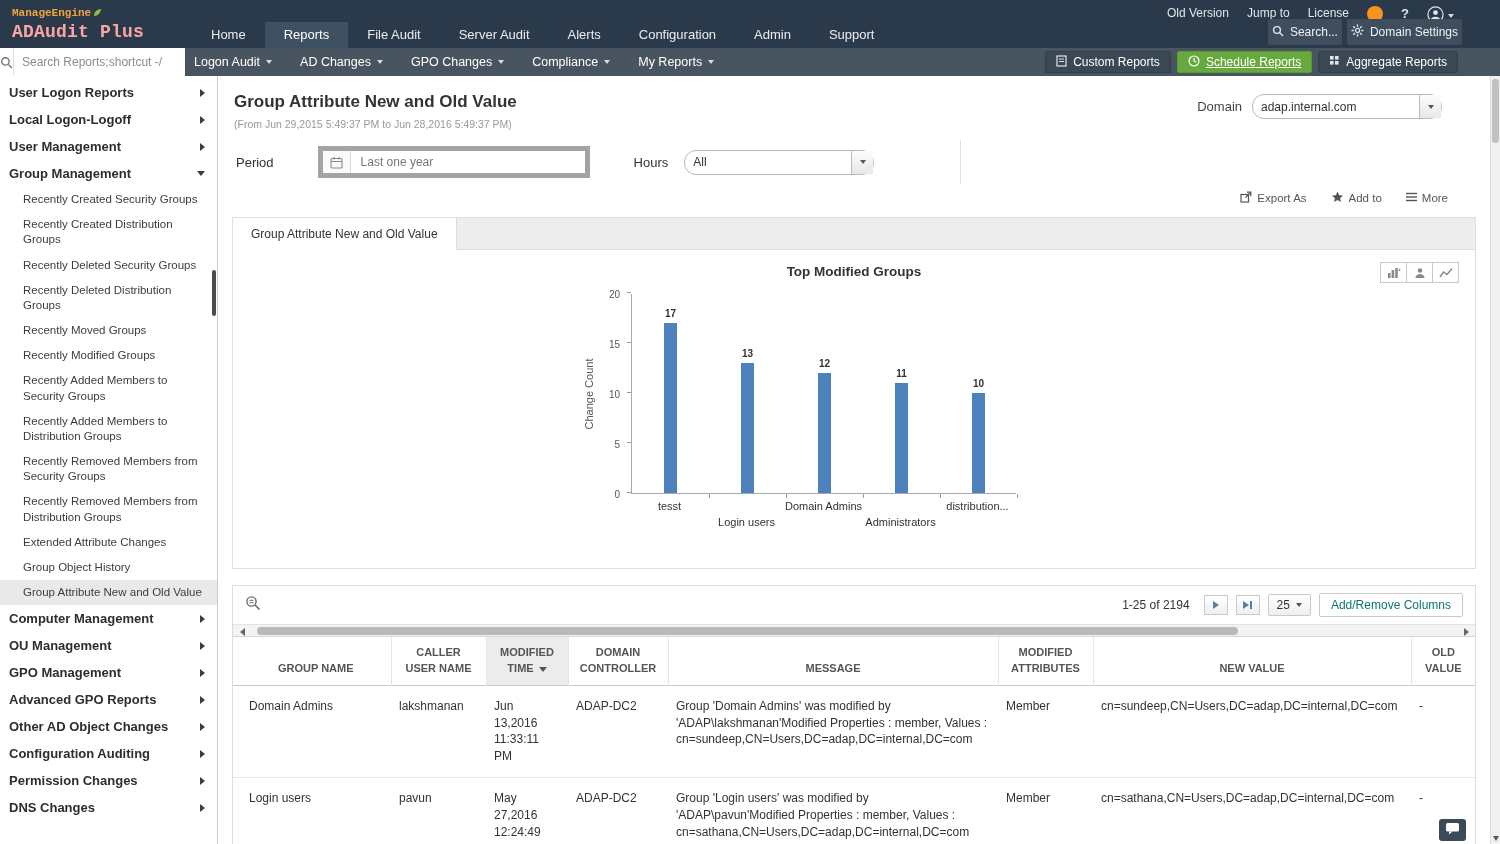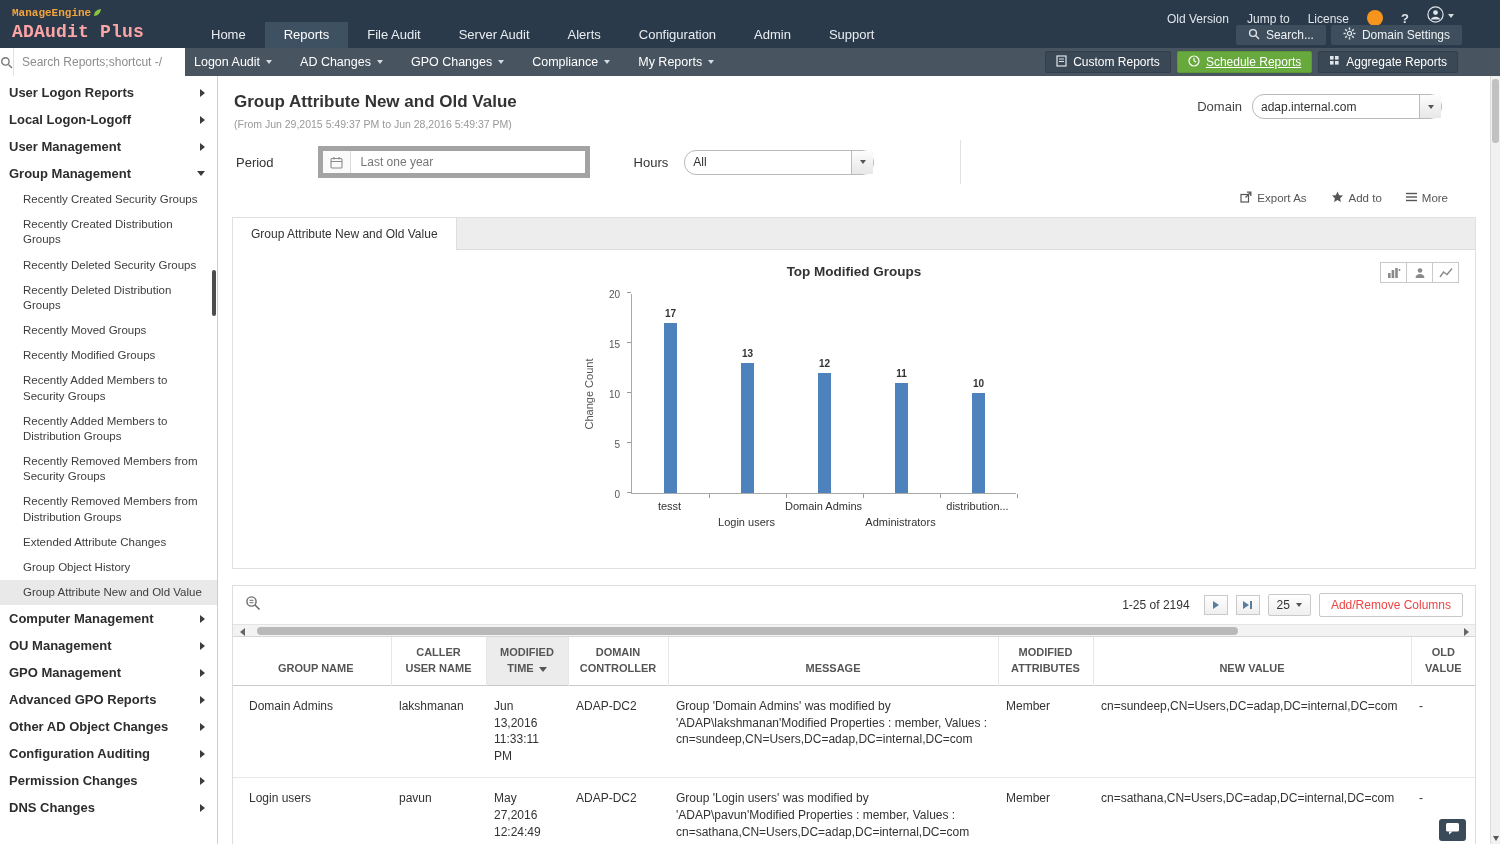--- a/index.html
+++ b/index.html
@@ -6,32 +6,32 @@
   html,body { width:1500px; height:844px; overflow:hidden; background:#fff;
               font-family:"Liberation Sans", sans-serif; }
   .app { position:relative; width:1500px; height:844px; }
 
   
   .topbar { position:relative; height:48px; background:#2b3a4a; }
   .logo { position:absolute; left:12px; top:4px; cursor:default;font-family:Liberation Mono, monospace; }
   .brand-line { display:flex; align-items:center; gap:2px; }
   .brand { color:#f2a33c; font-size:11px; font-weight:bold; }
   .product { color:#fca5a5; font-size:18px; font-weight:bold; letter-spacing:.2px; }
-  .utility { position:absolute; top:6px; right:46px; display:flex; align-items:flex-end; gap:18px;
+  .utility { position:absolute; top:6px; right:46px; display:flex; align-items:flex-start; gap:18px;
              font-size:12px; color:#dfe5ea; }
   .utility .ulink { cursor:pointer; }
   .ucircle { width:16px; height:16px; border-radius:50%; background:#f7941e; display:inline-block; cursor:pointer; }
   .uhelp { font-size:13px; font-weight:bold; cursor:pointer; }
   .uaccount { display:flex; align-items:center; gap:4px; cursor:pointer; }
   .mainnav { position:absolute; left:192px; bottom:0; display:flex; height:26px; }
   .nav-item { color:#e9edf1; font-size:13px; line-height:26px; padding:0 19px; cursor:pointer; text-decoration:none; }
   .nav-item.active { background:#3e5163; color:#fff; }
   .nav-right { position:absolute; right:38px; bottom:3px; display:flex; gap:5px; }
-  .nav-right .hbtn { background:#3f4e5d; border:none; border-radius:2px; height:20px; color:#eef2f5;
-                     font-size:12px; display:flex; align-items:center; gap:6px; padding:0 12px;
+  .nav-right .hbtn { background:#3f4e5d; border:none; border-radius:2px; height:26px; color:#eef2f5;
+                     font-size:12px; display:flex; align-items:center; gap:6px; padding:0 4px;
                      font-family:inherit; cursor:pointer; }
 
   
   .toolbar { height:28px; background:#48545f; display:flex; align-items:stretch; }
   .rsearch { width:176px; background:#fff; display:flex; align-items:stretch; border-right:1px solid #c3c7ca; }
   .rsearch .iconbox { width:28px; display:flex; align-items:center; justify-content:center;
                       border-right:1px solid #e2e2e2; cursor:pointer; }
   .rsearch input { flex:1; border:none; outline:none; font-size:12px; color:#555; padding:0 8px;
                    font-family:inherit; }
   .rsearch input::placeholder { color:#8c8c8c; }
@@ -128,21 +128,21 @@
   .tt-right { margin-left:auto; display:flex; align-items:center; gap:8px; }
   .range-text { font-size:12px; color:#333; margin-right:6px; }
   .pagebtn { width:24px; height:20px; border:1px solid #c9c9c9; background:linear-gradient(#fff,#efefef);
              display:flex; align-items:center; justify-content:center; cursor:pointer; gap:1px; }
   .tri-r { width:0; height:0; border-top:4px solid transparent; border-bottom:4px solid transparent;
            border-left:6px solid #5b7e9d; }
   .tri-bar { width:2px; height:8px; background:#5b7e9d; }
   .psize { height:22px; border:1px solid #c9c9c9; background:linear-gradient(#fff,#efefef);
            display:flex; align-items:center; gap:6px; padding:0 8px; font-size:12px; color:#333;
            border-radius:2px; cursor:pointer; font-family:inherit; }
-  .addrem { height:24px; border:1px solid #c9c9c9; background:#fff; font-size:12px; color:#ef4444;
+  .addrem { height:24px; border:1px solid #c9c9c9; background:#fff; font-size:12px; color:#0f766e;
             padding:0 11px; border-radius:2px; cursor:pointer; font-family:inherit; }
 
   .hscroll { position:relative; height:13px; background:#f3f3f3; border-top:1px solid #e4e4e4;
              border-bottom:1px solid #d6d6d6; }
   .hthumb { position:absolute; left:24px; top:2px; height:8px; width:79%; background:#b9b9b9;
             border-radius:4px; cursor:pointer; }
   .harrow { position:absolute; top:2px; width:14px; height:9px; display:flex; align-items:center;
             justify-content:center; cursor:pointer; }
   .harrow.left { left:2px; } .harrow.right { right:2px; }
   .tri-l2 { width:0; height:0; border-top:4px solid transparent; border-bottom:4px solid transparent;

